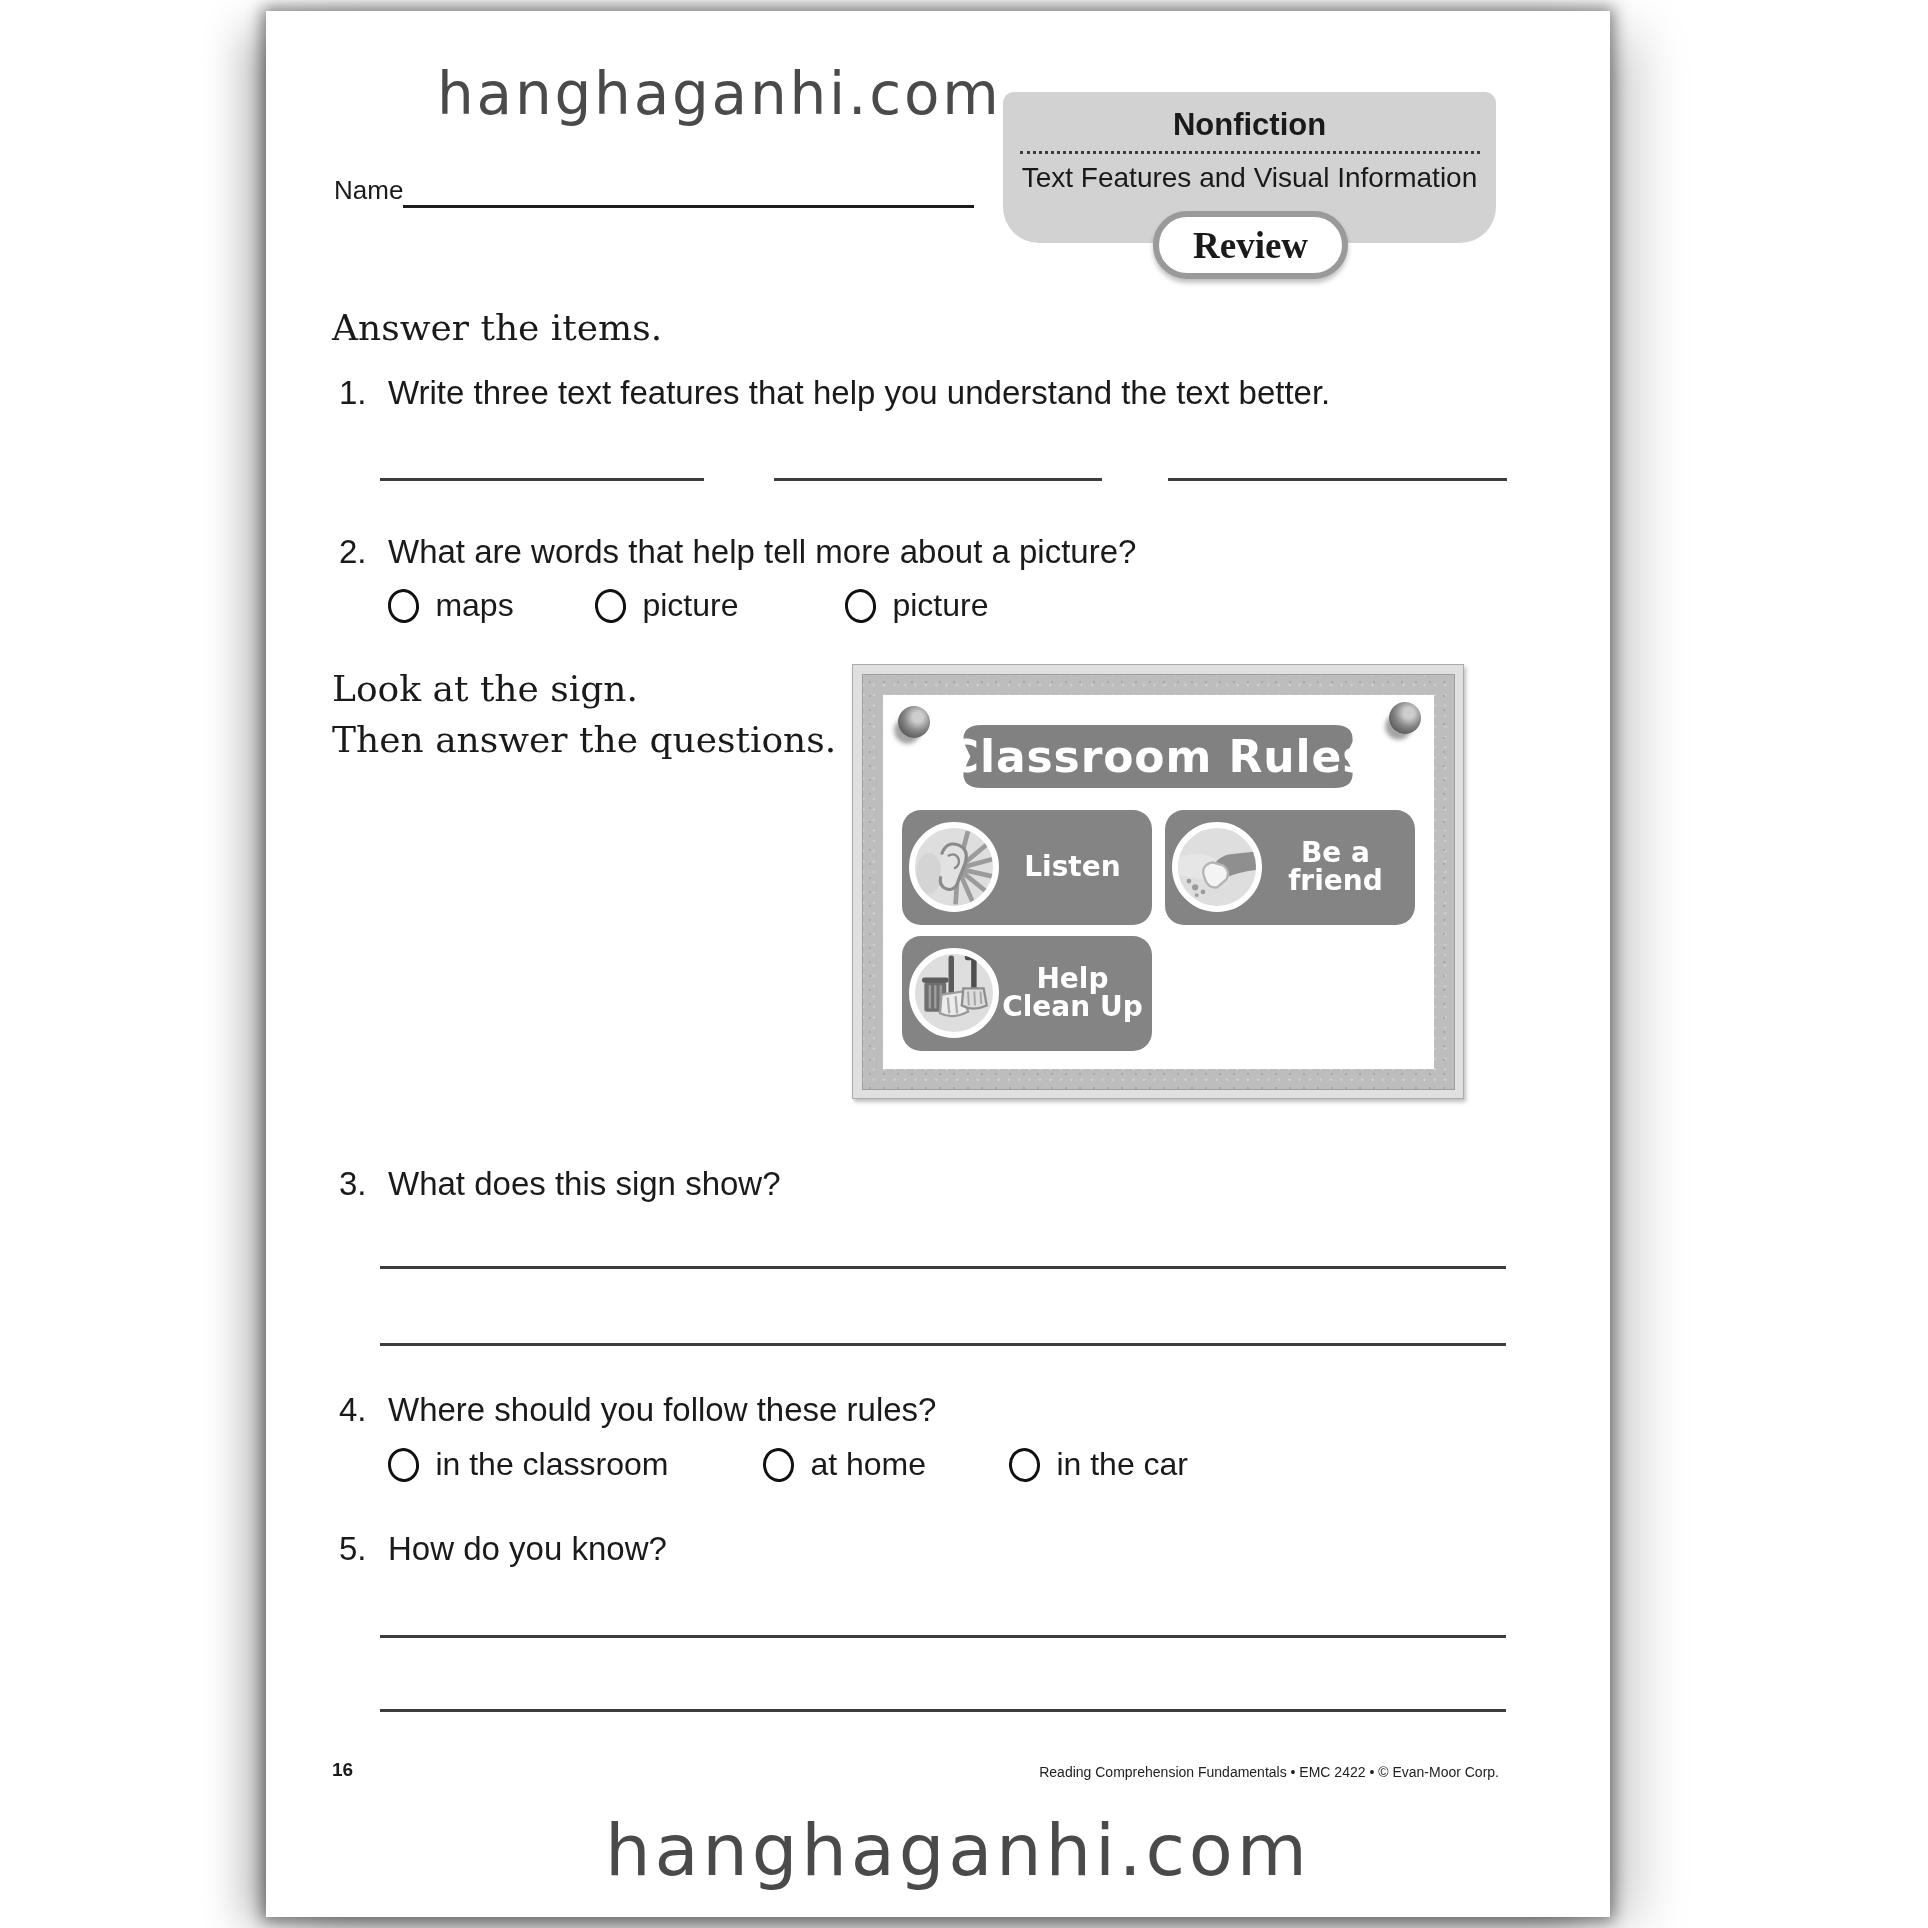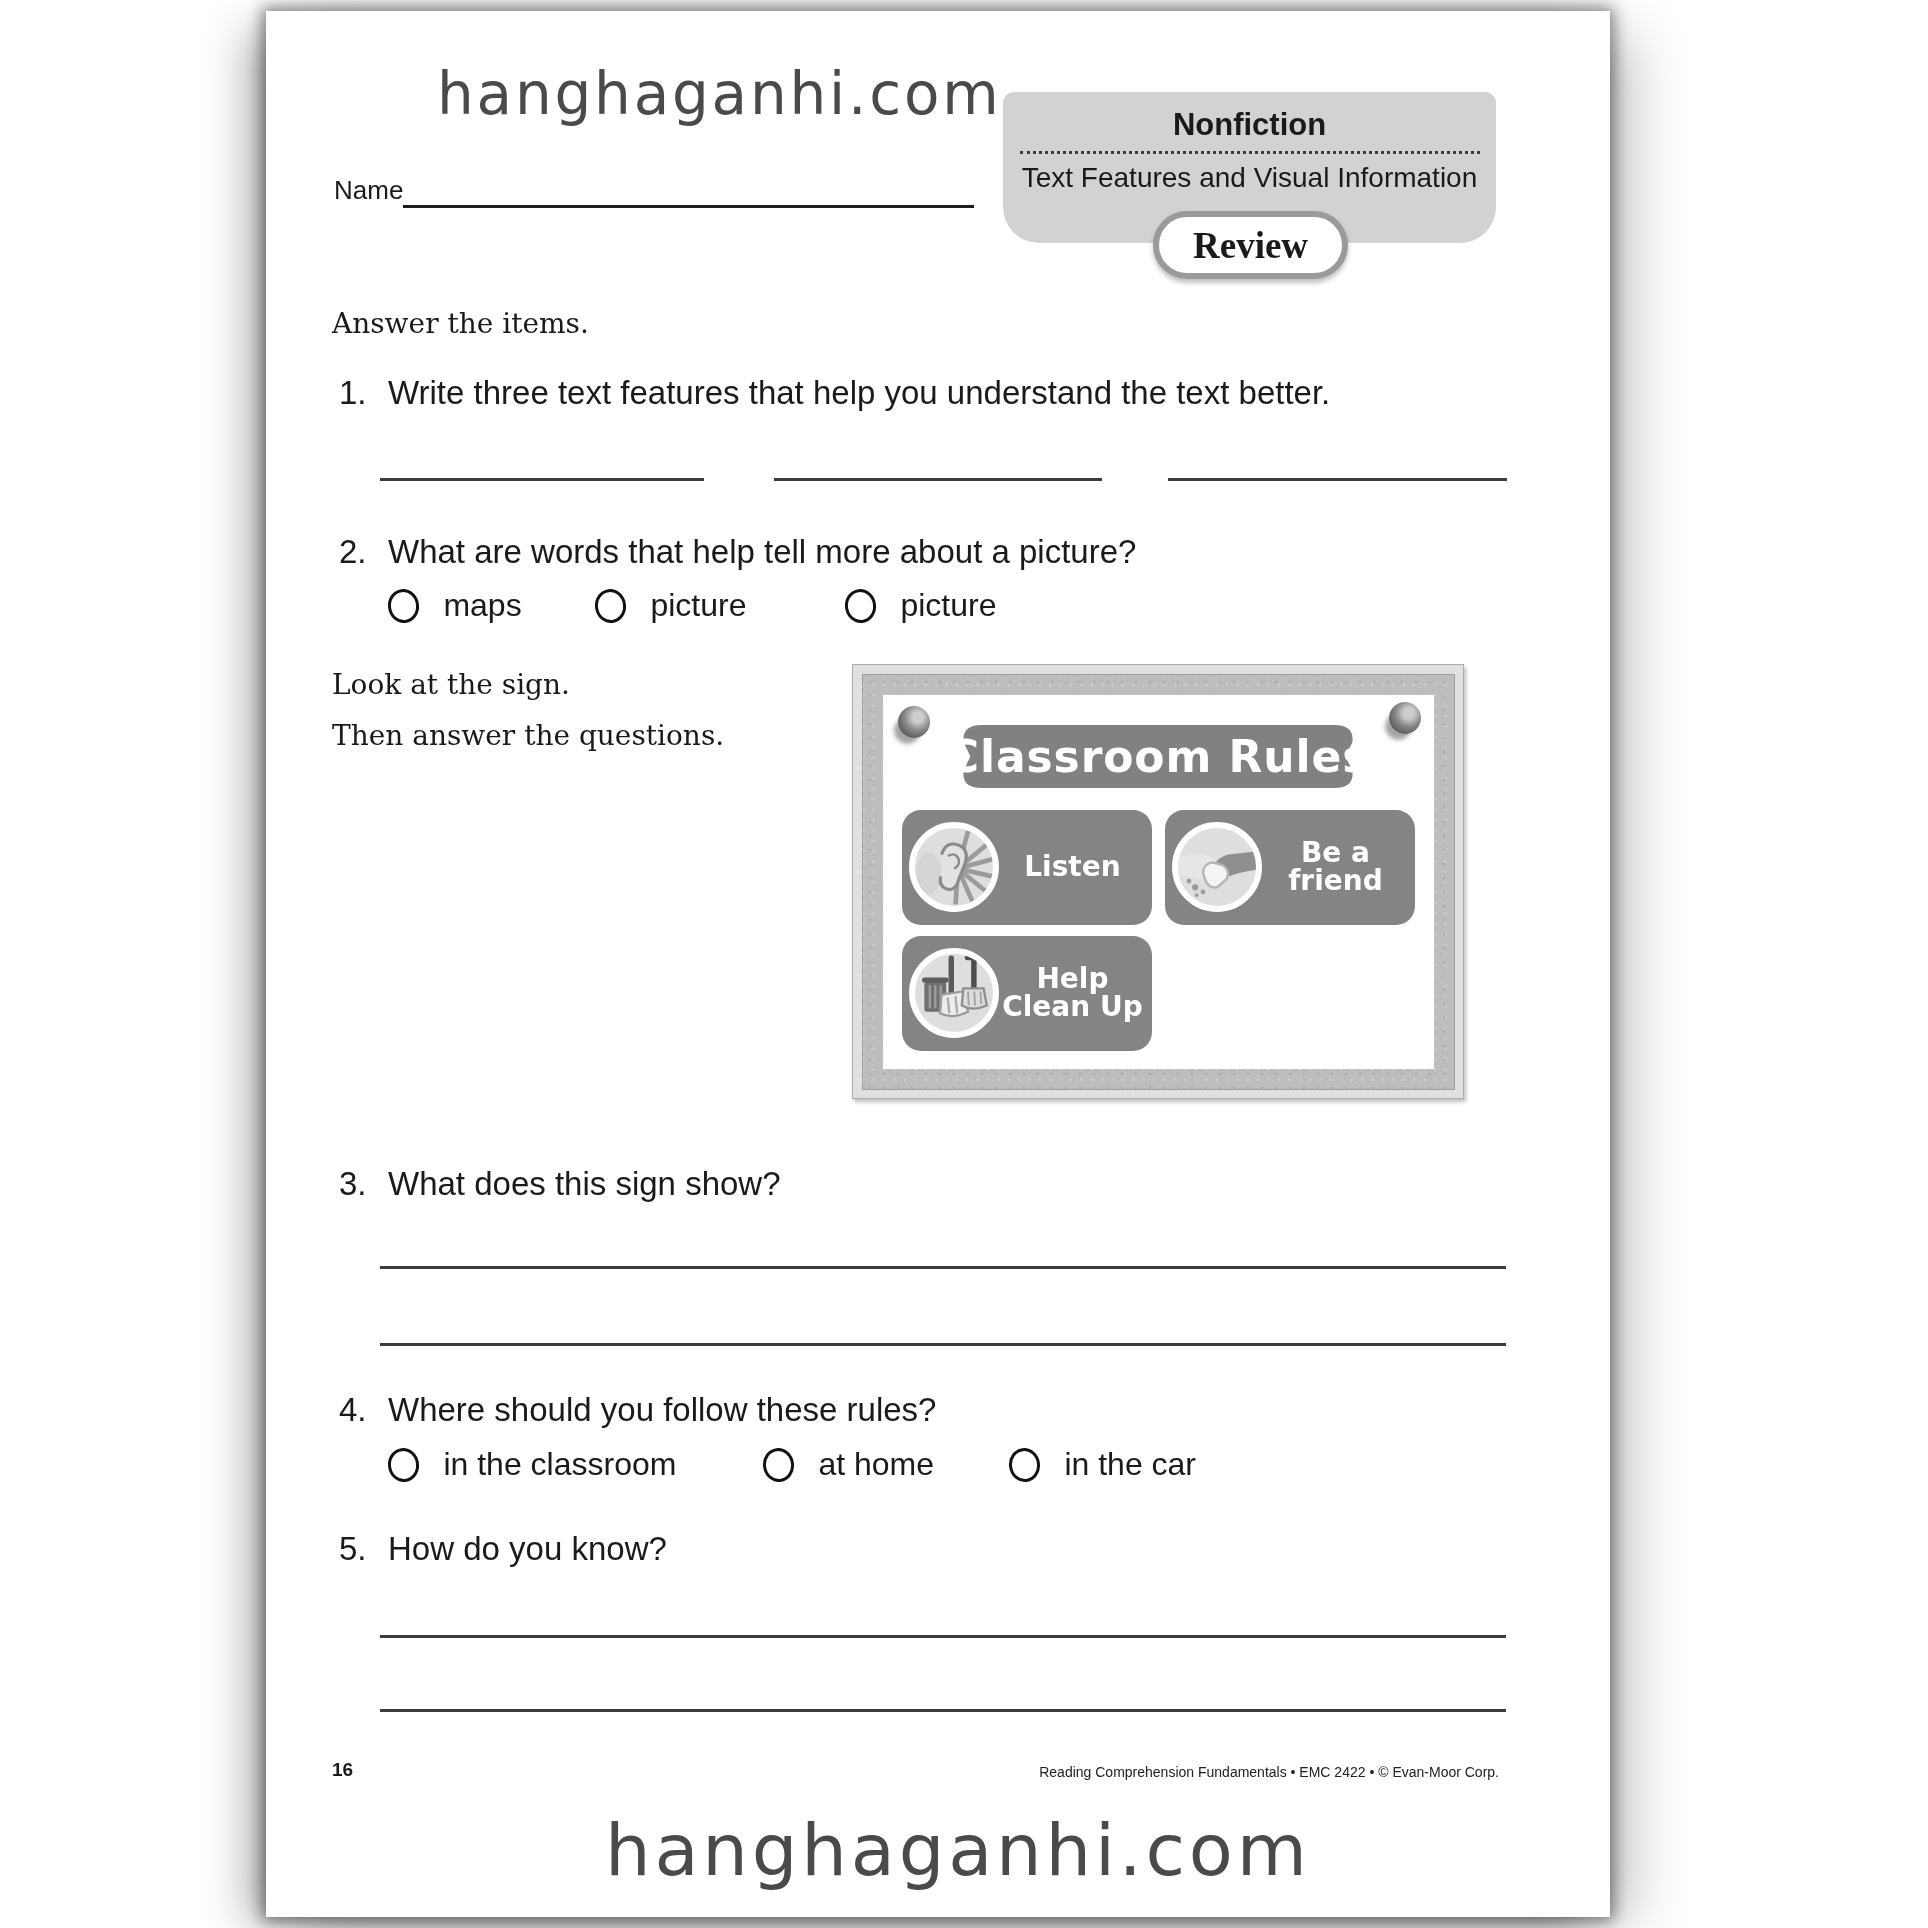--- a/index.html
+++ b/index.html
@@ -29,29 +29,29 @@
   .review-badge{
     position:absolute;left:887px;top:200px;z-index:3;
     background:#ffffff;border:6.6px solid #9a9a9a;border-radius:41px;
     padding:6.6px 34px;font-family:"Liberation Serif",serif;font-weight:bold;
     font-size:37px;box-shadow:0 3.8px 5.6px rgba(0,0,0,.25);
   }
   
   .name-label{position:absolute;left:68px;top:164px;font-size:26px;}
   .name-line{position:absolute;left:137px;top:194px;width:571px;border-top:3.8px solid #1d1d1d;}
   
-  .serif-line{position:absolute;font-family:"DejaVu Serif","Liberation Serif",serif;font-size:28px;}
+  .serif-line{position:absolute;font-family:"DejaVu Serif","Liberation Serif",serif;font-size:36px;}
   .instructions{left:66px;top:296px;}
   .sign-intro1{left:66px;top:657px;}
   .sign-intro2{left:66px;top:708px;text-align:right;}
   
   .q-num{position:absolute;left:73px;font-size:33px;}
   .q-text{position:absolute;left:122px;font-size:33px;}
   .blank{position:absolute;border-top:3.3px solid #3c3c3c;height:0;}
-  .option{position:absolute;display:flex;align-items:center;gap:24px;}
+  .option{position:absolute;display:flex;align-items:center;gap:16px;}
   .bubble{
     width:25.4px;height:28px;border:3.3px solid #111;border-radius:50%;
     background:#fff;transform:rotate(-7deg);flex:0 0 auto;
   }
   .opt-label{font-size:32px;white-space:nowrap;}
   
   .page-num{position:absolute;left:66px;top:1748px;font-size:19px;font-weight:bold;}
   .credit{position:absolute;right:111px;top:1753px;font-size:14px;color:#222;}
   
   .sign-outer{

